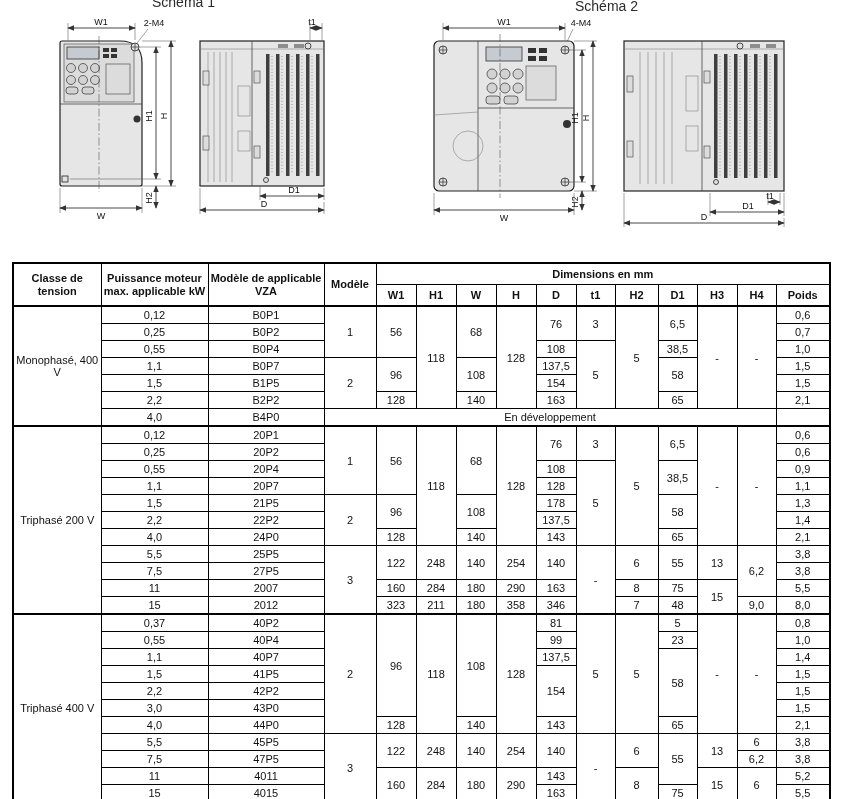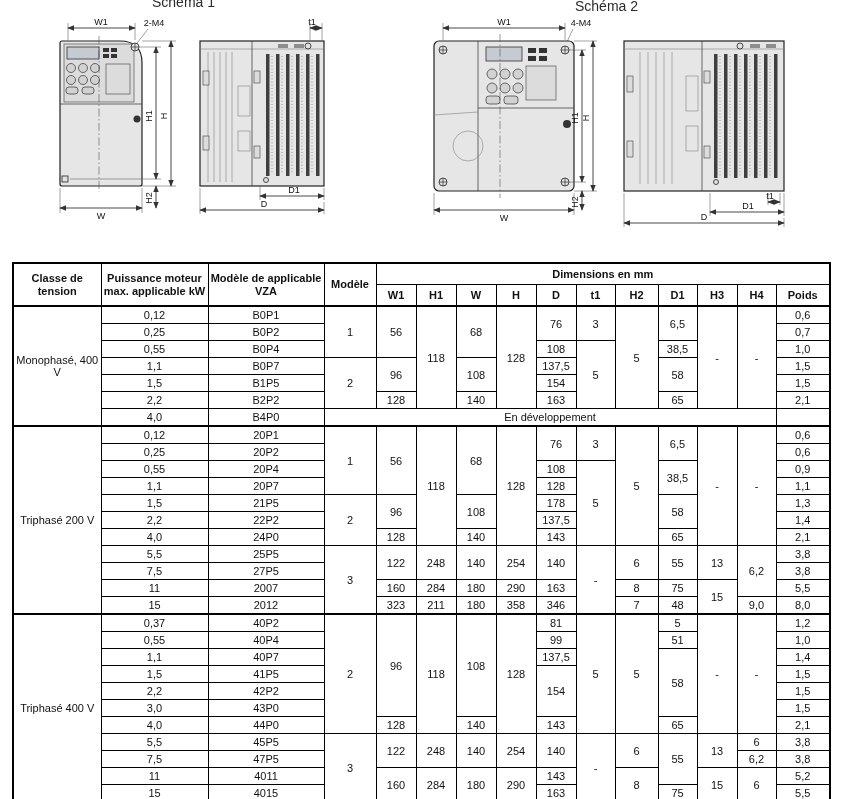--- a/index.html
+++ b/index.html
@@ -528,27 +528,27 @@
           <td rowspan="6">96</td>
           <td rowspan="7">118</td>
           <td rowspan="6">108</td>
           <td rowspan="7">128</td>
           <td>81</td>
           <td rowspan="7">5</td>
           <td rowspan="7">5</td>
           <td>5</td>
           <td rowspan="7">-</td>
           <td rowspan="7">-</td>
-          <td>1,2</td>
+          <td>0,8</td>
         </tr>
         <tr>
           <td>0,55</td>
           <td>40P4</td>
           <td>99</td>
-          <td>51</td>
+          <td>23</td>
           <td>1,0</td>
         </tr>
         <tr>
           <td>1,1</td>
           <td>40P7</td>
           <td>137,5</td>
           <td rowspan="4">58</td>
           <td>1,4</td>
         </tr>
         <tr>

